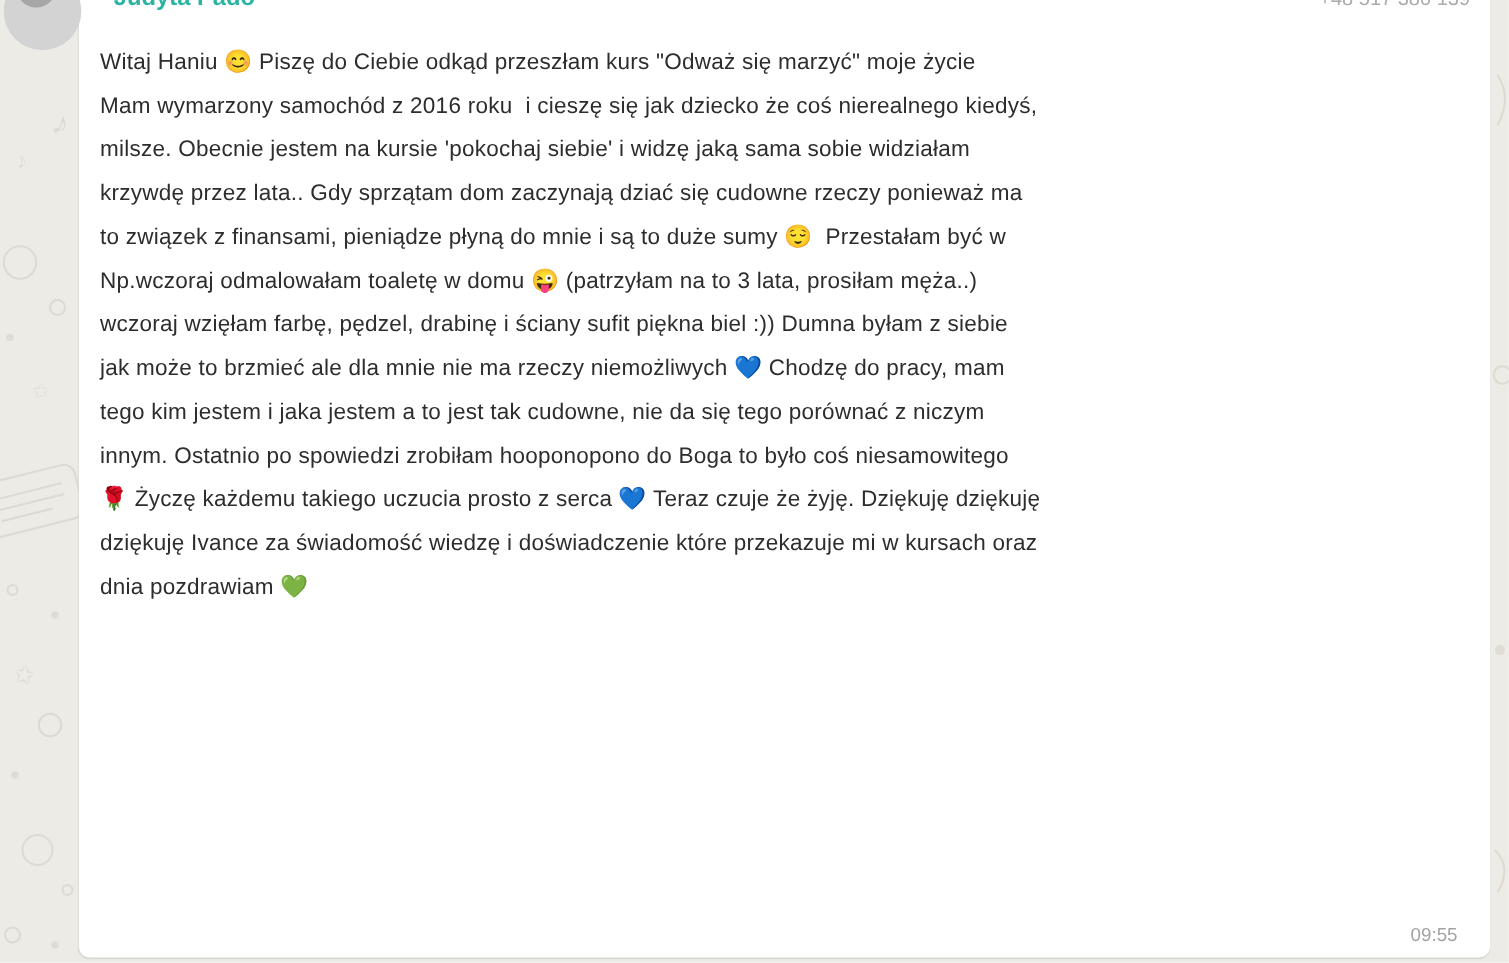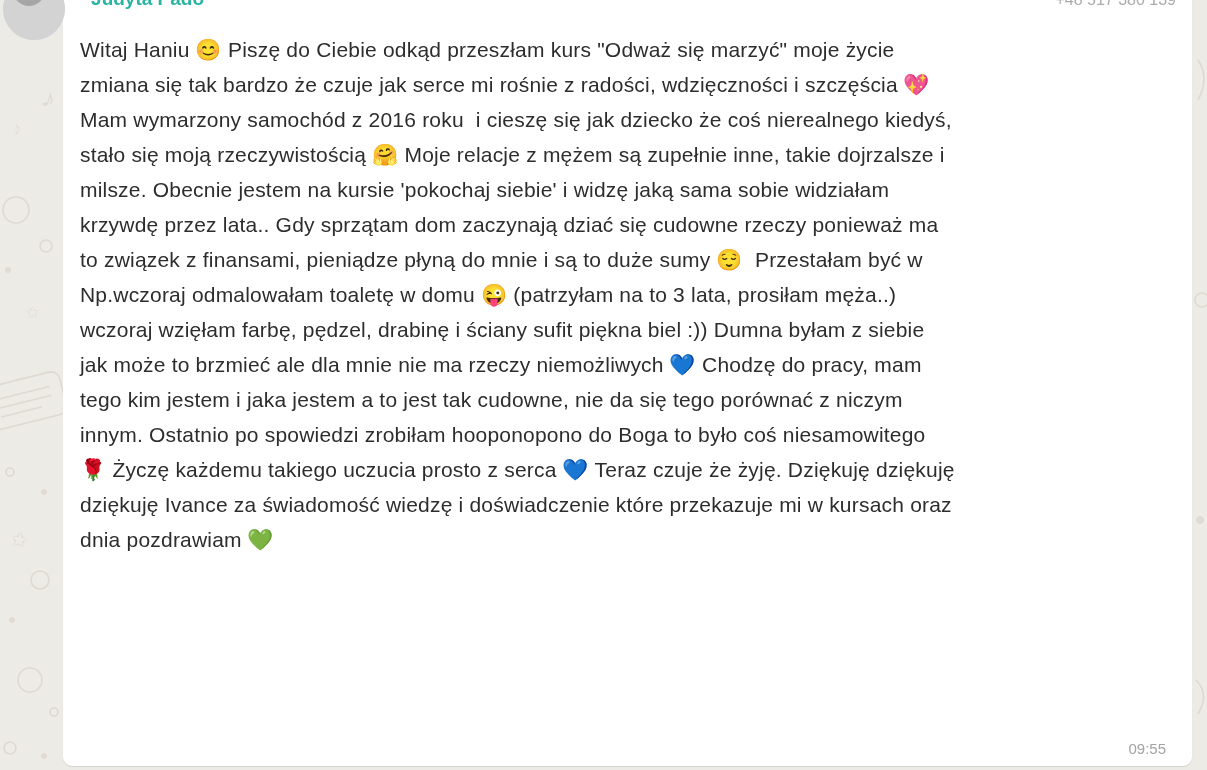--- a/index.html
+++ b/index.html
@@ -21,21 +21,21 @@
     padding:0;box-sizing:border-box;overflow:hidden;
   }
   .bubble-header{
     display:flex;justify-content:space-between;align-items:flex-start;
     height:46px;padding:0 16px 0 17px;line-height:26px;
   }
   .sender{color:#2bb3a3;font-weight:bold;font-size:19px;}
   .phone{color:#ababab;font-size:16px;padding-top:1px;}
   .lines{padding:0 10px 0 17px;}
   .line{
-    white-space:pre;font-size:21px;line-height:35px;color:#2d2d2d;
+    white-space:pre;font-size:18px;line-height:35px;color:#2d2d2d;
     letter-spacing:0.2px;
   }
   .timestamp{
     position:absolute;right:26px;bottom:9px;
     color:#a3a3a3;font-size:15px;margin-left:12px;
   }
 </style>
 </head>
 <body>
 
@@ -79,23 +79,21 @@
     </svg>
   </div>
 
   <div class="bubble">
     <div class="bubble-header">
       <span class="sender">~Judyta Pado</span>
       <span class="phone">+48 517 380 139</span>
     </div>
     <div class="lines">
         <div class="line">Witaj Haniu 😊 Piszę do Ciebie odkąd przeszłam kurs "Odważ się marzyć" moje życie</div>
-        <div class="line">zmiana się tak bardzo że czuje jak serce mi rośnie z radości, wdzięczności i szczęścia 💖</div>
         <div class="line">Mam wymarzony samochód z 2016 roku  i cieszę się jak dziecko że coś nierealnego kiedyś,</div>
-        <div class="line">stało się moją rzeczywistością 🤗 Moje relacje z mężem są zupełnie inne, takie dojrzalsze i</div>
         <div class="line">milsze. Obecnie jestem na kursie 'pokochaj siebie' i widzę jaką sama sobie widziałam</div>
         <div class="line">krzywdę przez lata.. Gdy sprzątam dom zaczynają dziać się cudowne rzeczy ponieważ ma</div>
         <div class="line">to związek z finansami, pieniądze płyną do mnie i są to duże sumy 😌  Przestałam być w</div>
         <div class="line">Np.wczoraj odmalowałam toaletę w domu 😜 (patrzyłam na to 3 lata, prosiłam męża..)</div>
         <div class="line">wczoraj wzięłam farbę, pędzel, drabinę i ściany sufit piękna biel :)) Dumna byłam z siebie</div>
         <div class="line">jak może to brzmieć ale dla mnie nie ma rzeczy niemożliwych 💙 Chodzę do pracy, mam</div>
         <div class="line">tego kim jestem i jaka jestem a to jest tak cudowne, nie da się tego porównać z niczym</div>
         <div class="line">innym. Ostatnio po spowiedzi zrobiłam hooponopono do Boga to było coś niesamowitego</div>
         <div class="line">🌹 Życzę każdemu takiego uczucia prosto z serca 💙 Teraz czuje że żyję. Dziękuję dziękuję</div>
         <div class="line">dziękuję Ivance za świadomość wiedzę i doświadczenie które przekazuje mi w kursach oraz</div>

